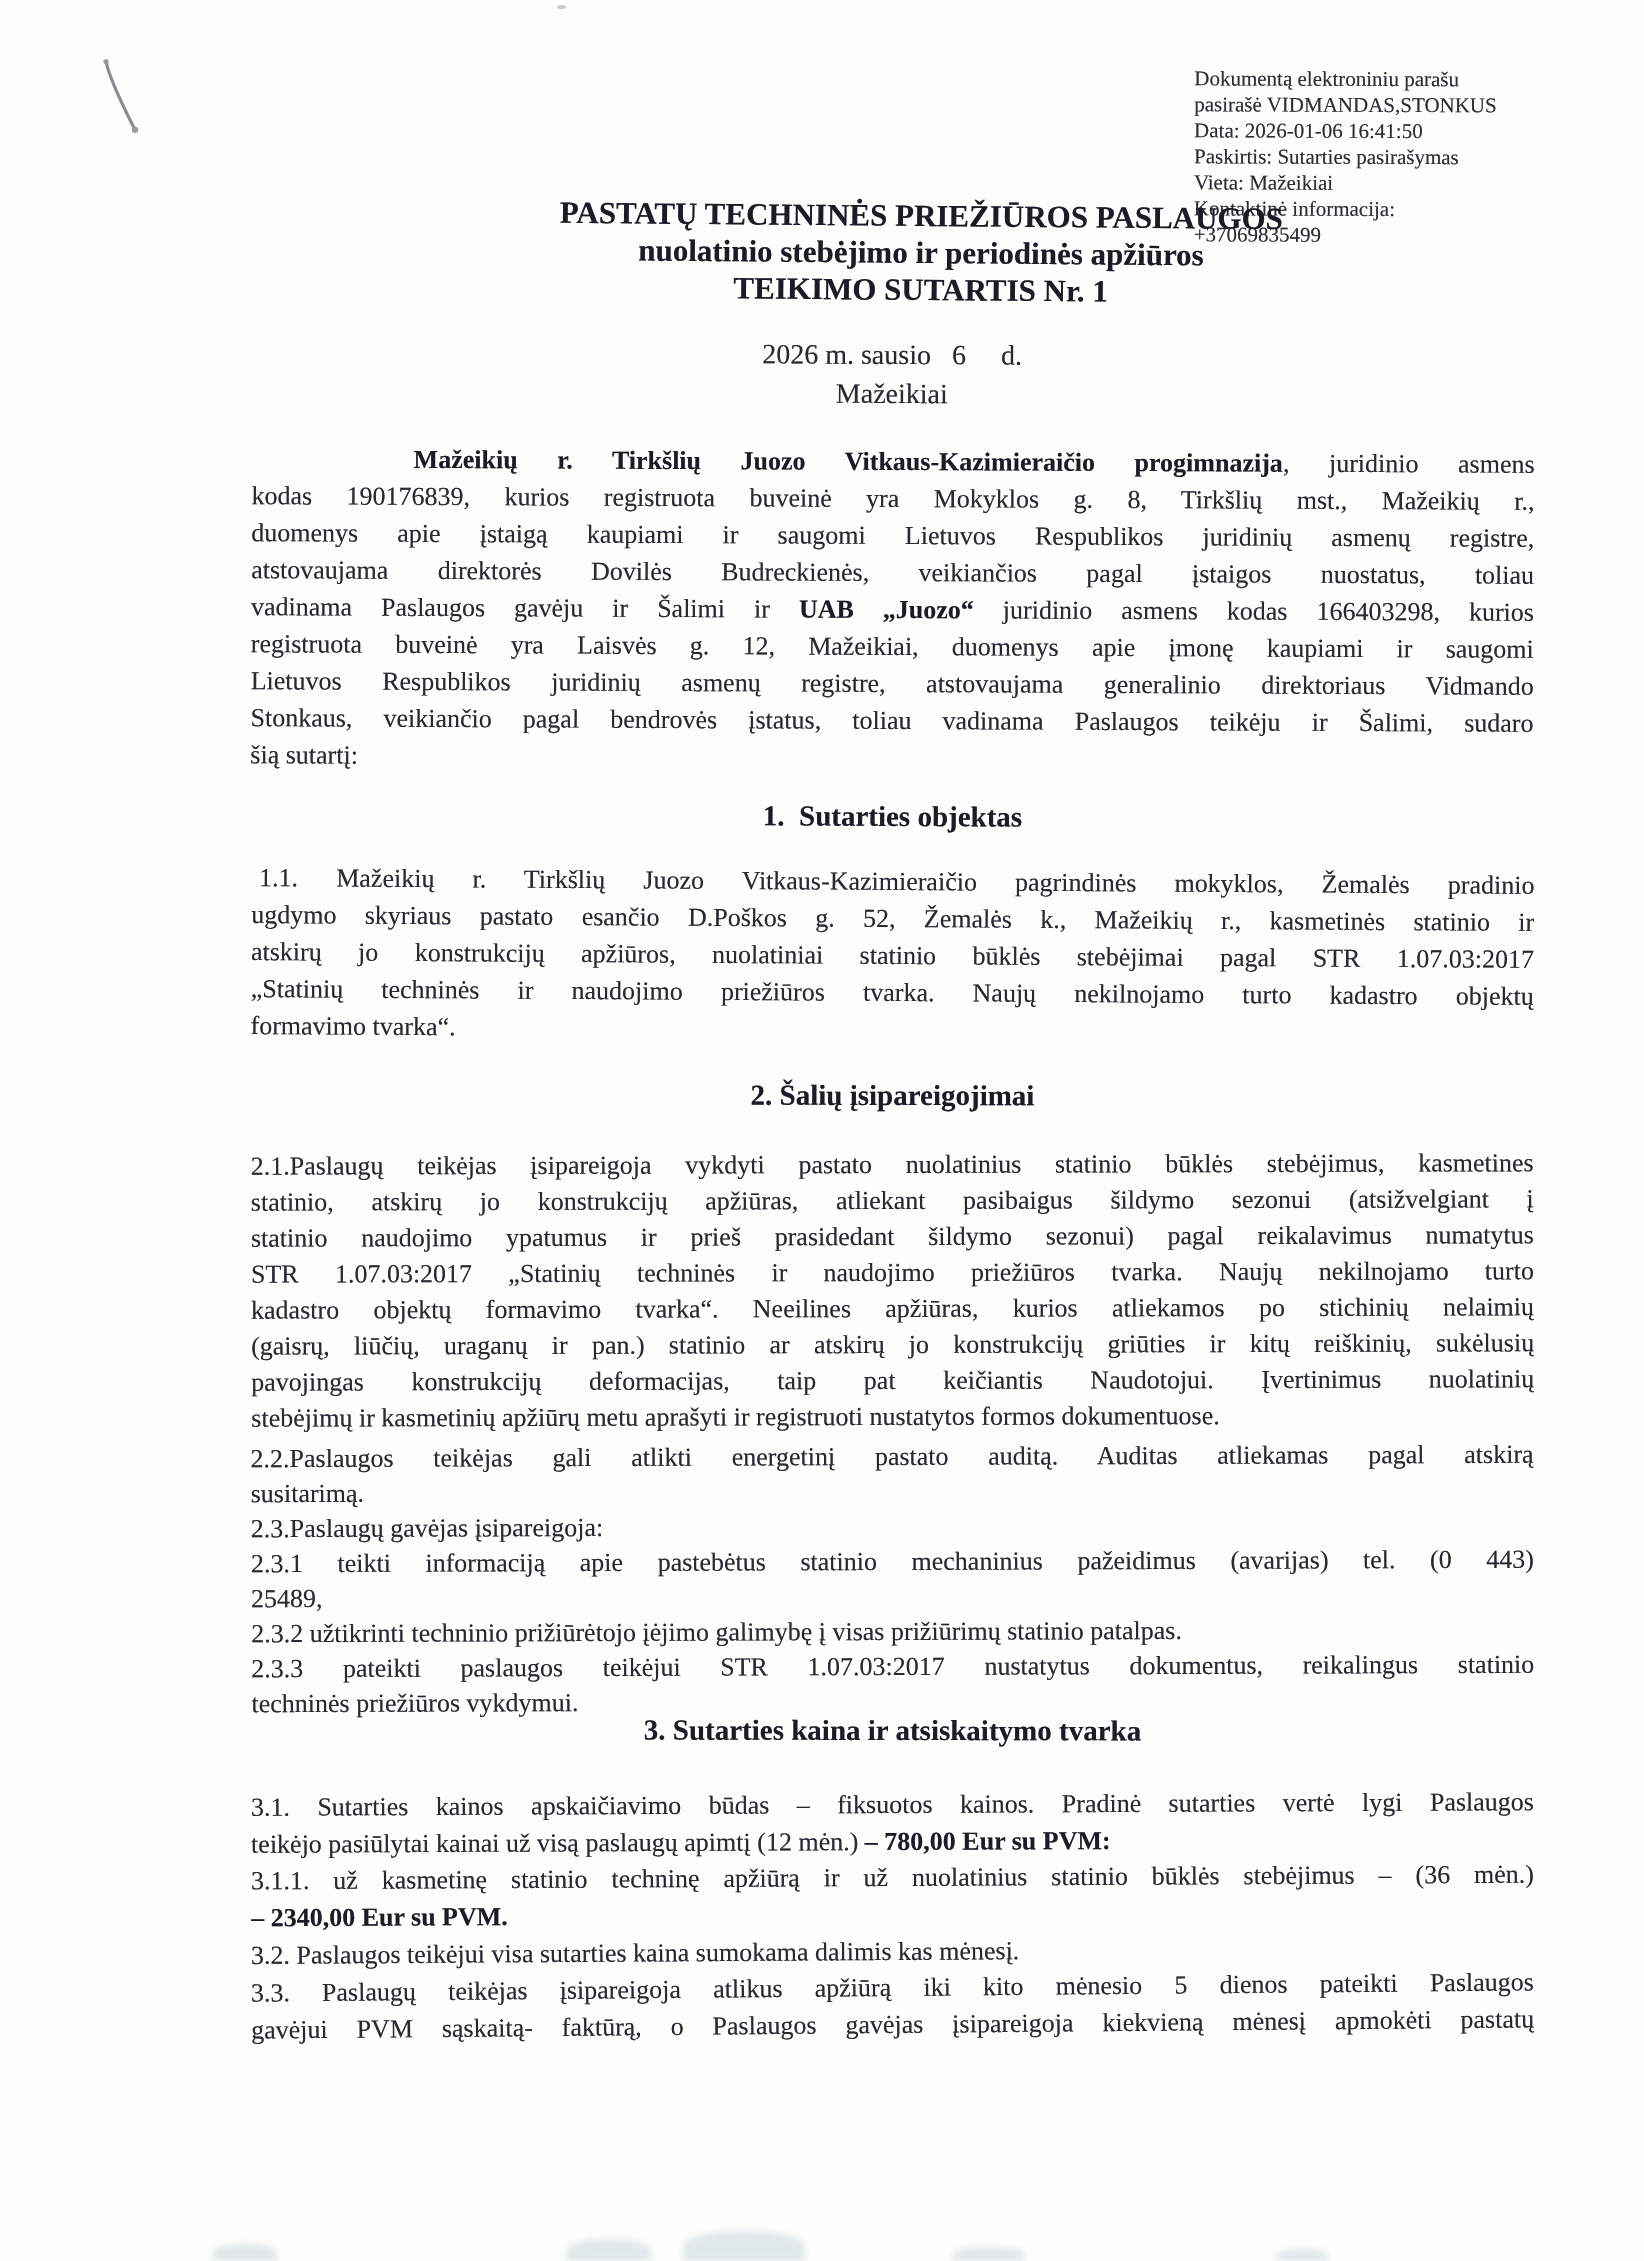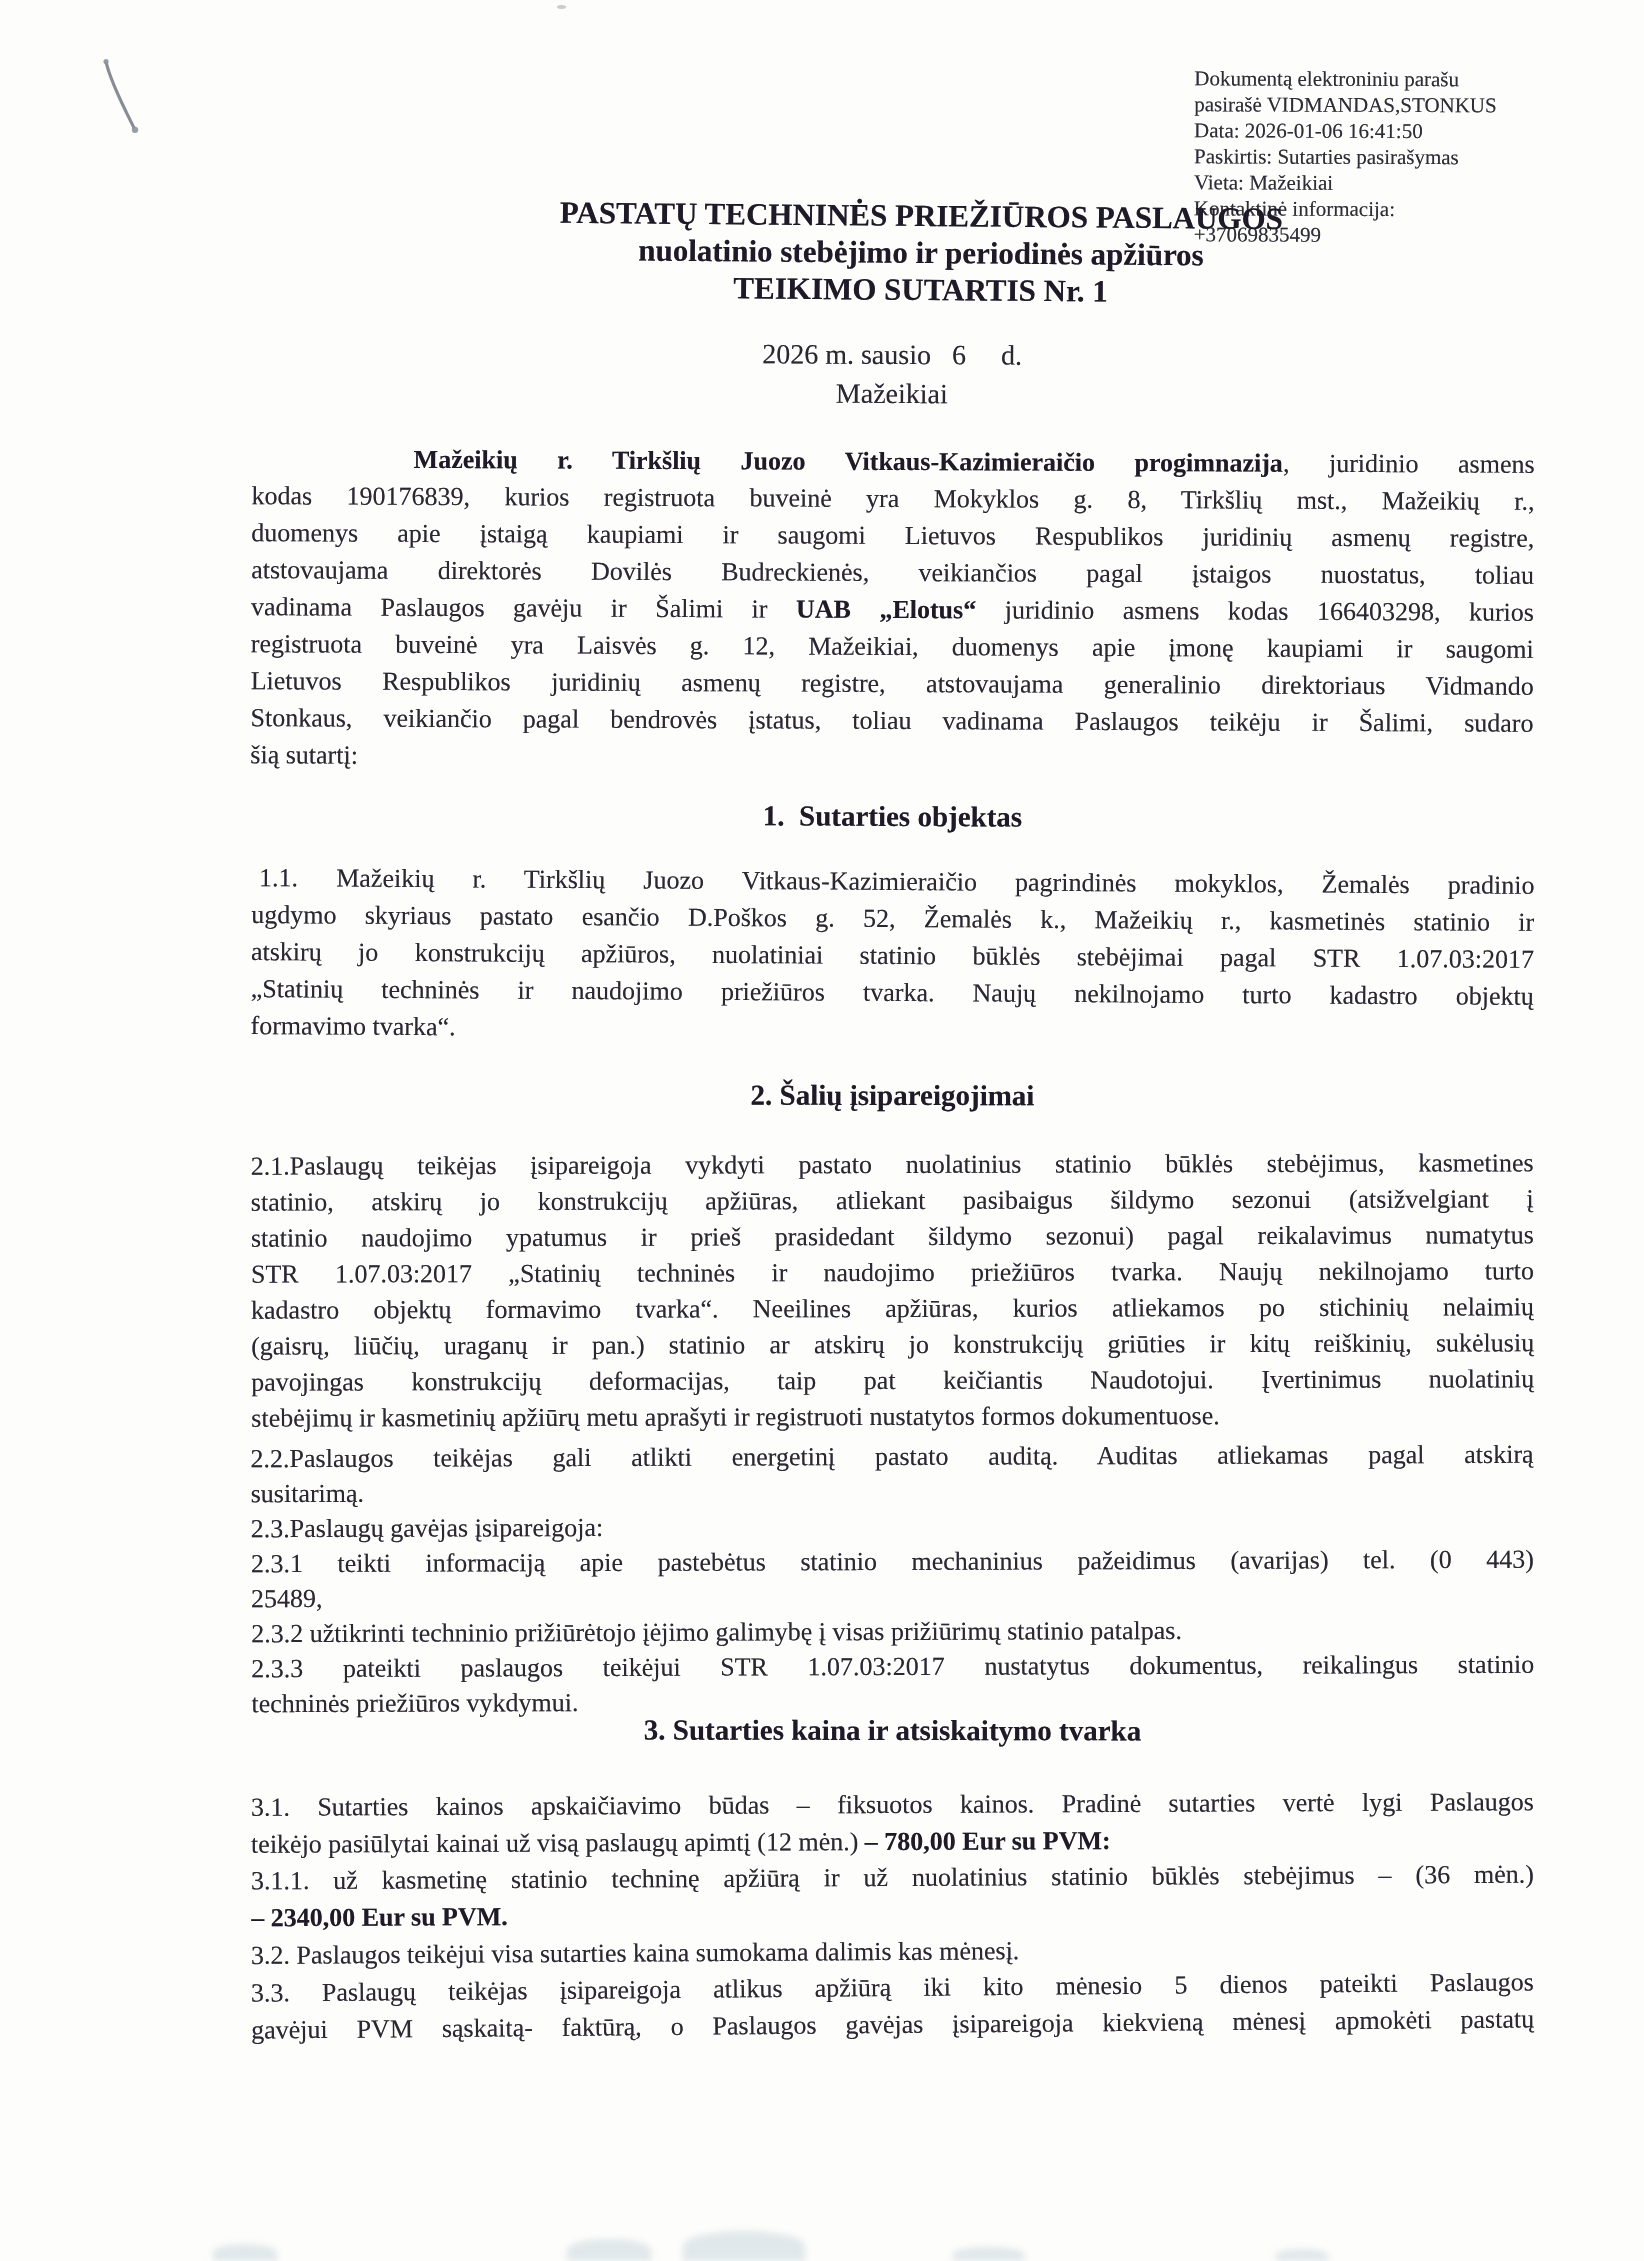--- a/index.html
+++ b/index.html
@@ -110,21 +110,21 @@
   <div class="abs dateline">
     <div>2026 m. sausio   6     d.</div>
     <div>Mažeikiai</div>
   </div>
 
   <div class="abs blk lh57 intro" style="top:443px;">
       <div class="tline"><b>Mažeikių r. Tirkšlių Juozo Vitkaus-Kazimieraičio progimnazija</b>, juridinio asmens</div>
       <div class="tline">kodas 190176839, kurios registruota buveinė yra Mokyklos g. 8, Tirkšlių mst., Mažeikių r.,</div>
       <div class="tline">duomenys apie įstaigą kaupiami ir saugomi Lietuvos Respublikos juridinių asmenų registre,</div>
       <div class="tline">atstovaujama direktorės Dovilės Budreckienės, veikiančios pagal įstaigos nuostatus, toliau</div>
-      <div class="tline">vadinama Paslaugos gavėju ir Šalimi ir <b>UAB „Elotus“</b> juridinio asmens kodas 166403298, kurios</div>
+      <div class="tline">vadinama Paslaugos gavėju ir Šalimi ir <b>UAB „Juozo“</b> juridinio asmens kodas 166403298, kurios</div>
       <div class="tline">registruota buveinė yra Laisvės g. 12, Mažeikiai, duomenys apie įmonę kaupiami ir saugomi</div>
       <div class="tline">Lietuvos Respublikos juridinių asmenų registre, atstovaujama generalinio direktoriaus Vidmando</div>
       <div class="tline">Stonkaus, veikiančio pagal bendrovės įstatus, toliau vadinama Paslaugos teikėju ir Šalimi, sudaro</div>
       <div class="tline tline-last">šią sutartį:</div>
     </div>
 
   <div class="abs heading" style="top:798px;transform:rotate(0.3deg);">1.  Sutarties objektas</div>
   <div class="abs blk lh57 p11" style="top:863px;">
       <div class="tline">1.1. Mažeikių r. Tirkšlių Juozo Vitkaus-Kazimieraičio pagrindinės mokyklos, Žemalės pradinio</div>
       <div class="tline">ugdymo skyriaus pastato esančio D.Poškos g. 52, Žemalės k., Mažeikių r., kasmetinės statinio ir</div>

